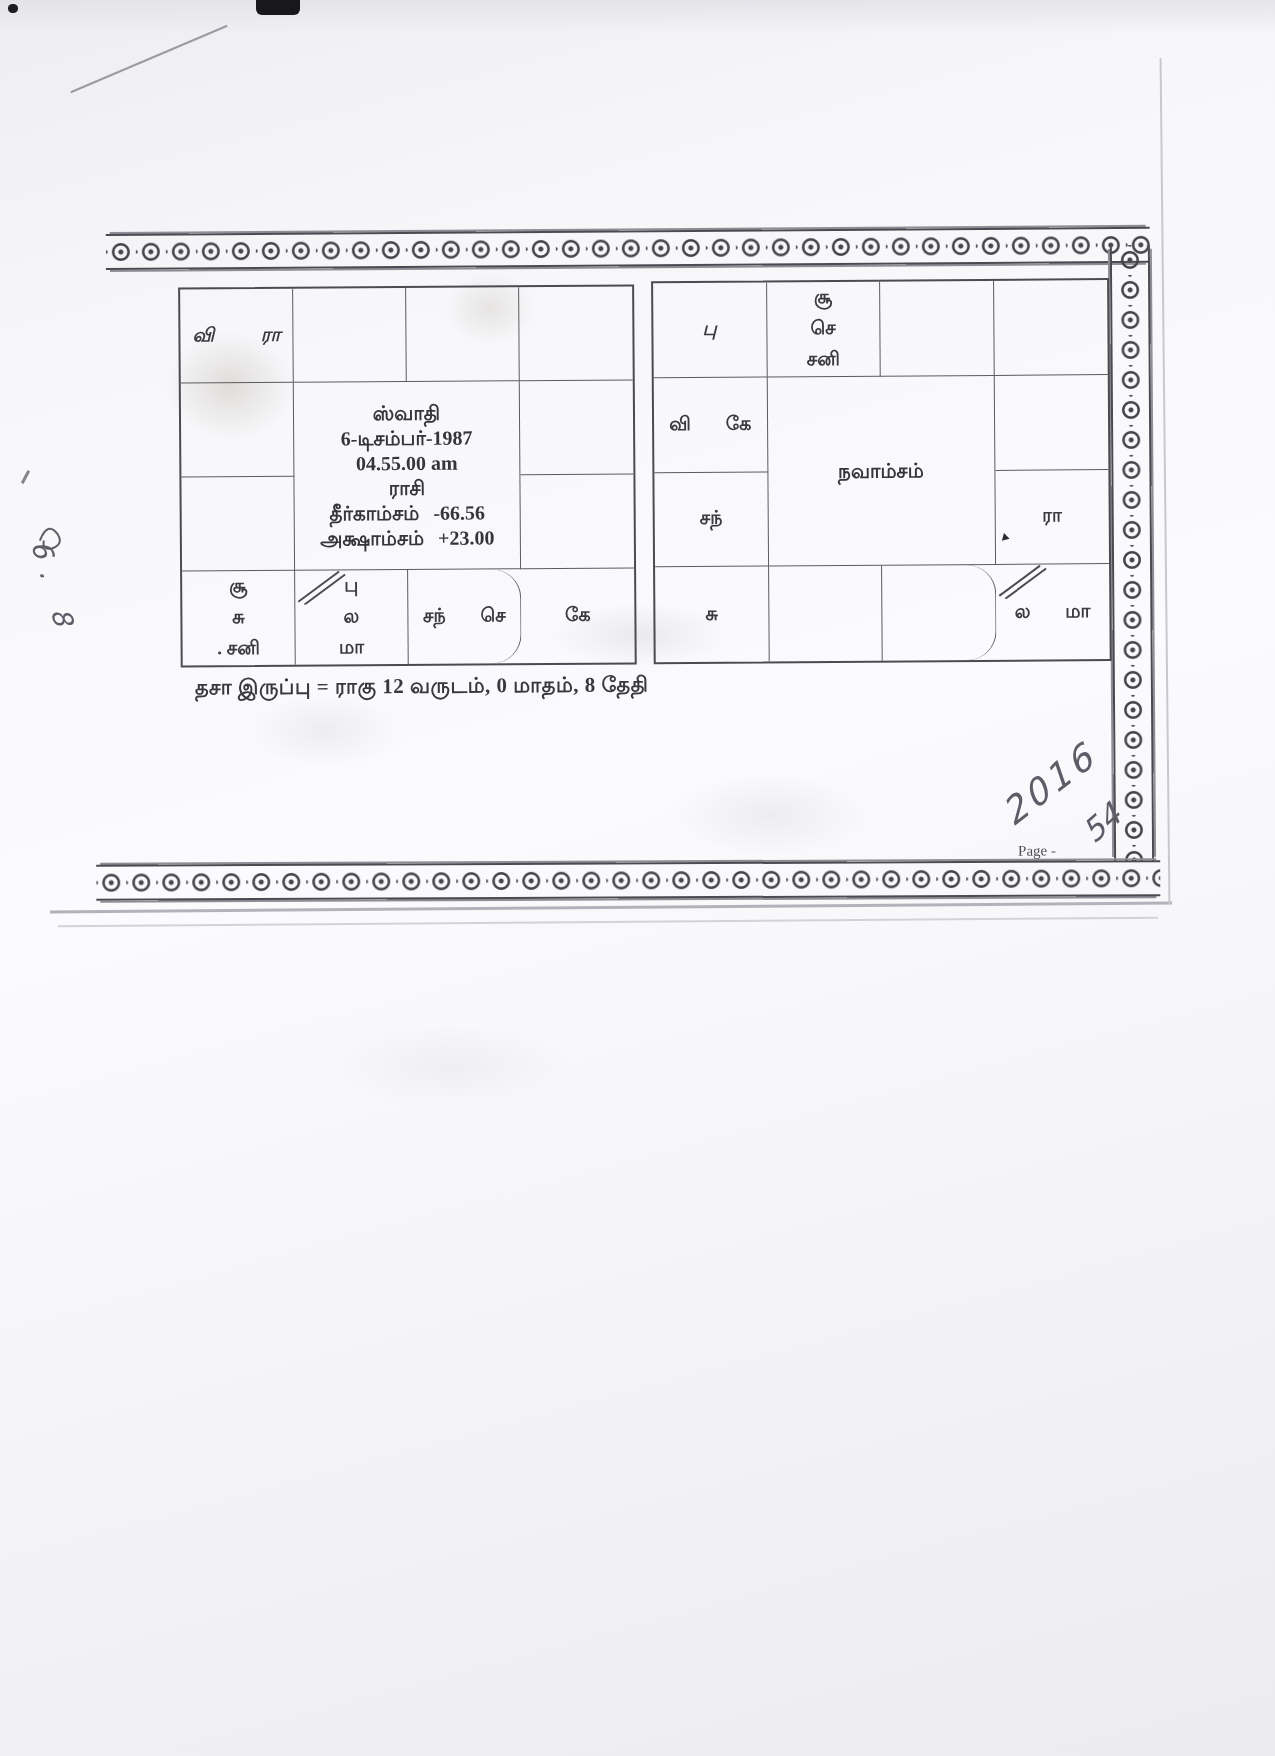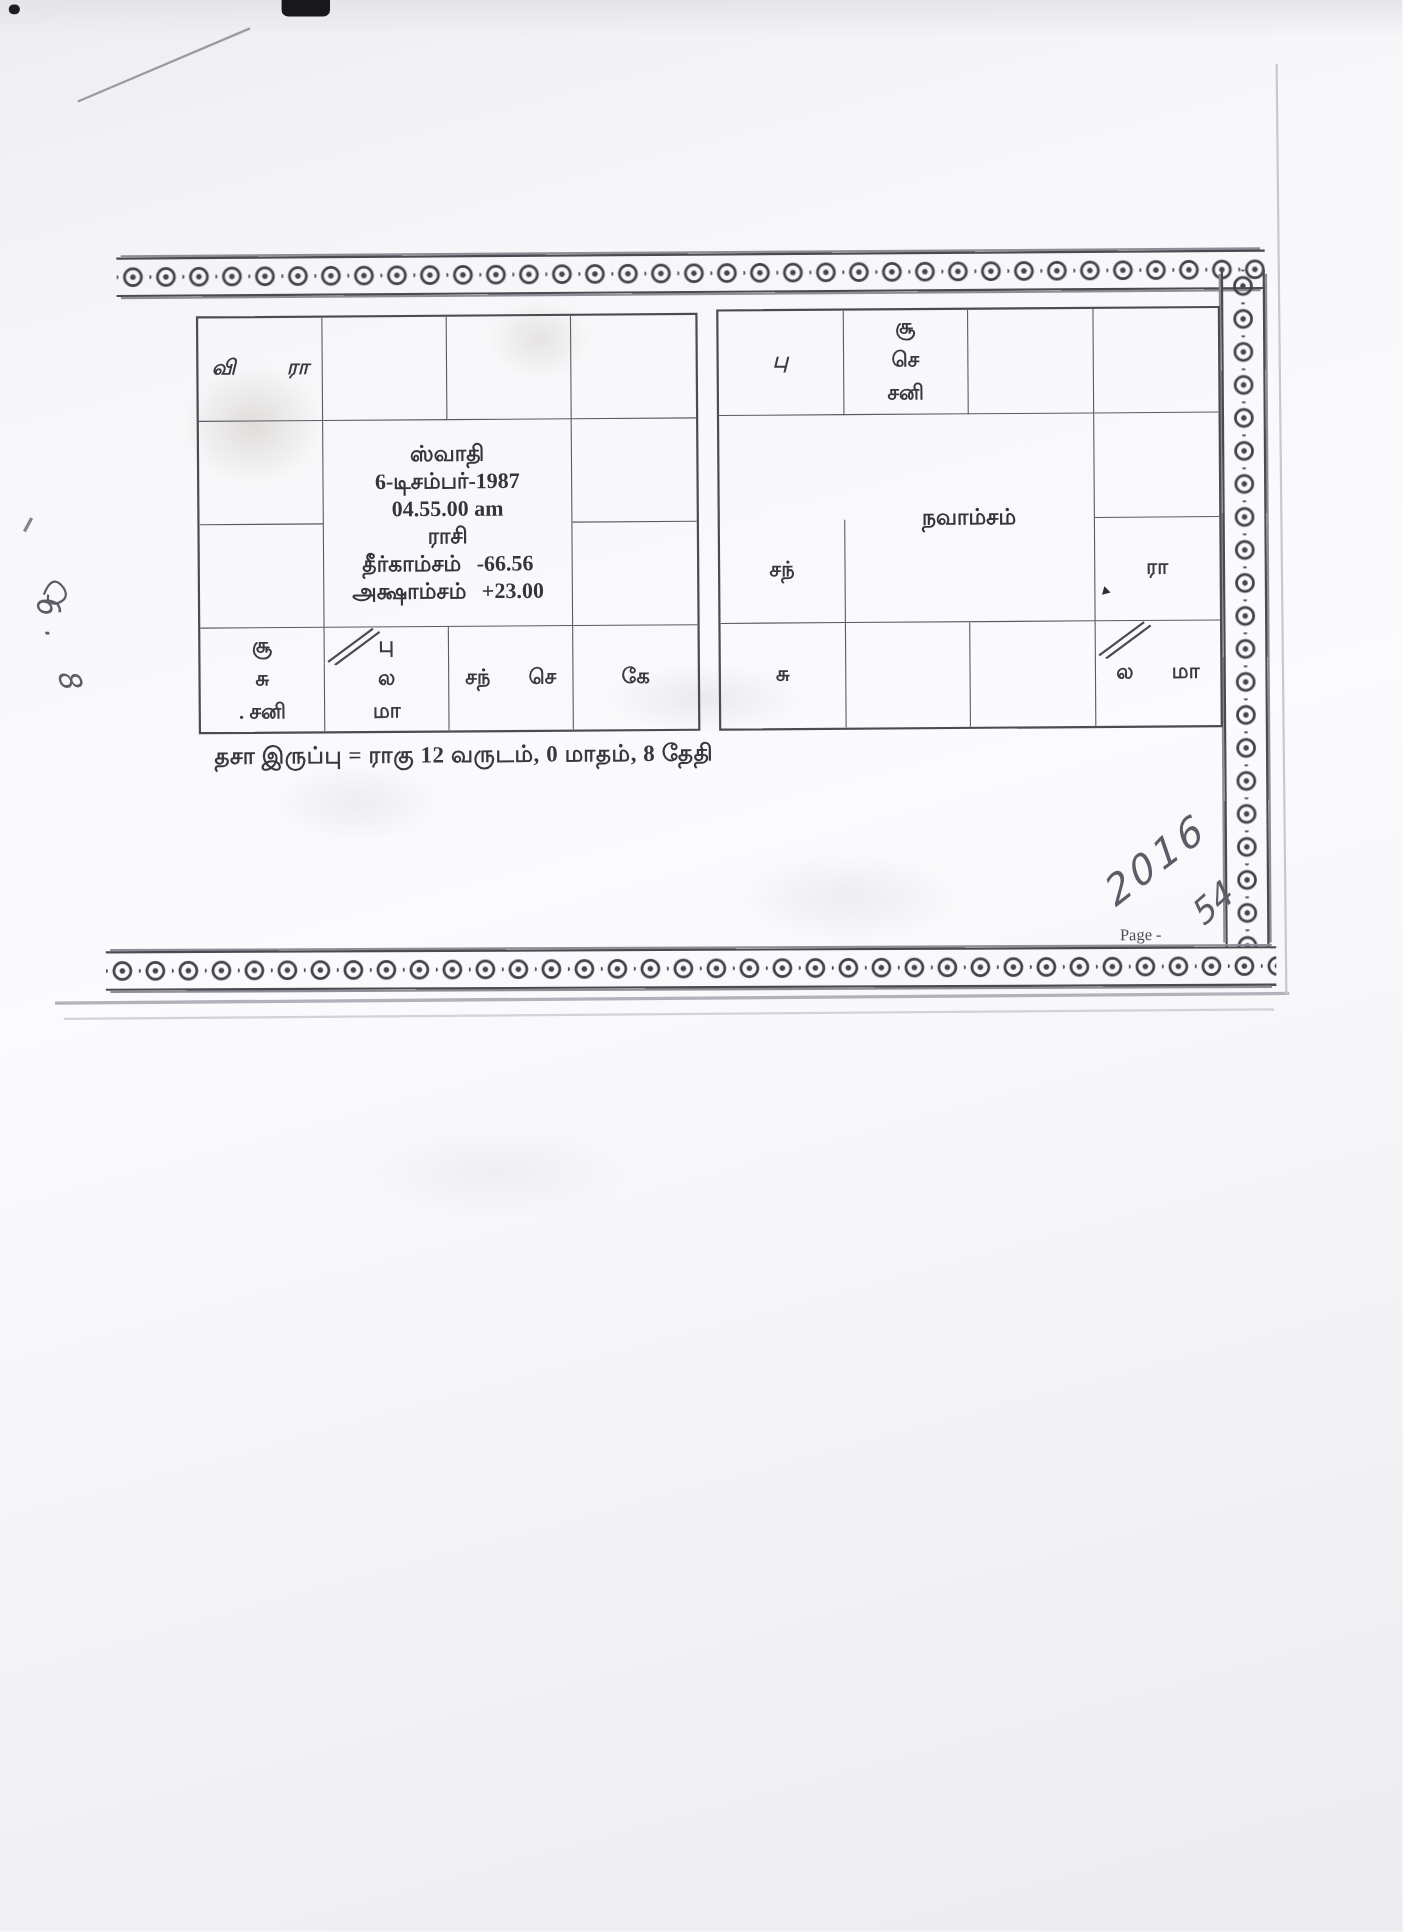--- a/index.html
+++ b/index.html
@@ -46,21 +46,21 @@
   #rasiChart{left:180px;top:288px;width:452px;height:376px;}
   #navChart{left:653px;top:285px;width:454px;height:379px;}
   .cell{position:relative;border-right:1.5px solid #5b5b62;border-bottom:1.5px solid #5b5b62;
     display:flex;flex-direction:column;align-items:center;justify-content:center;gap:7px;
     font-size:19px;font-weight:600;color:#3a3a40;}
   .cell.c4{border-right:none;}
   .cell.r4{border-bottom:none;}
   .p-r1c1{grid-area:1/1;font-style:italic;} .p-r1c2{grid-area:1/2;} .p-r1c3{grid-area:1/3;} .p-r1c4{grid-area:1/4;}
   .p-r2c1{grid-area:2/1;} .p-r2c4{grid-area:2/4;}
   .p-r3c1{grid-area:3/1;text-align:center;} .p-r3c4{grid-area:3/4;}
-  .p-r4c1{grid-area:4/1;} .p-r4c2{grid-area:4/2;} .p-r4c3{grid-area:4/3;} .p-r4c4{grid-area:4/4;}
+  .p-r4c1{grid-area:4/1;} .p-r4c2{grid-area:4/2;} .p-r4c3{grid-area:4/3;border-radius:29px;} .p-r4c4{grid-area:4/4;}
   .p-center{grid-column:2/4;grid-row:2/4;}
   .center-cell{display:flex;flex-direction:column;align-items:center;justify-content:center;gap:4px;
     font-size:20px;font-weight:700;color:#35353b;line-height:21px;}
   .cline{white-space:nowrap;}
   .pair span{margin:0 7px;}
   .wide{word-spacing:30px;}
   .xwide{word-spacing:42px;}
   .lagna{position:absolute;left:0;top:0;width:52px;height:34px;}
   .lagna path{stroke:#4b4b52;stroke-width:2;fill:none;}
   .inkmark{position:absolute;left:346px;top:252px;width:0;height:0;
@@ -153,20 +153,23 @@
       <span>பு</span>
     </div>
     <div class="cell p-r1c2">
       <span>சூ</span>
       <span>செ</span>
       <span>சனி</span>
     </div>
     <div class="cell p-r1c3"></div>
     <div class="cell p-r1c4 c4"></div>
 
+    <div class="cell p-r2c1">
+      <span class="wide">வி கே</span>
+    </div>
     <div class="cell p-center center-cell">
       <div class="cline">நவாம்சம்</div>
     </div>
     <div class="cell p-r2c4 c4"></div>
 
     <div class="cell p-r3c1">
       <span>சந்</span>
     </div>
     <div class="cell p-r3c4 c4">
       <span>ரா</span>

